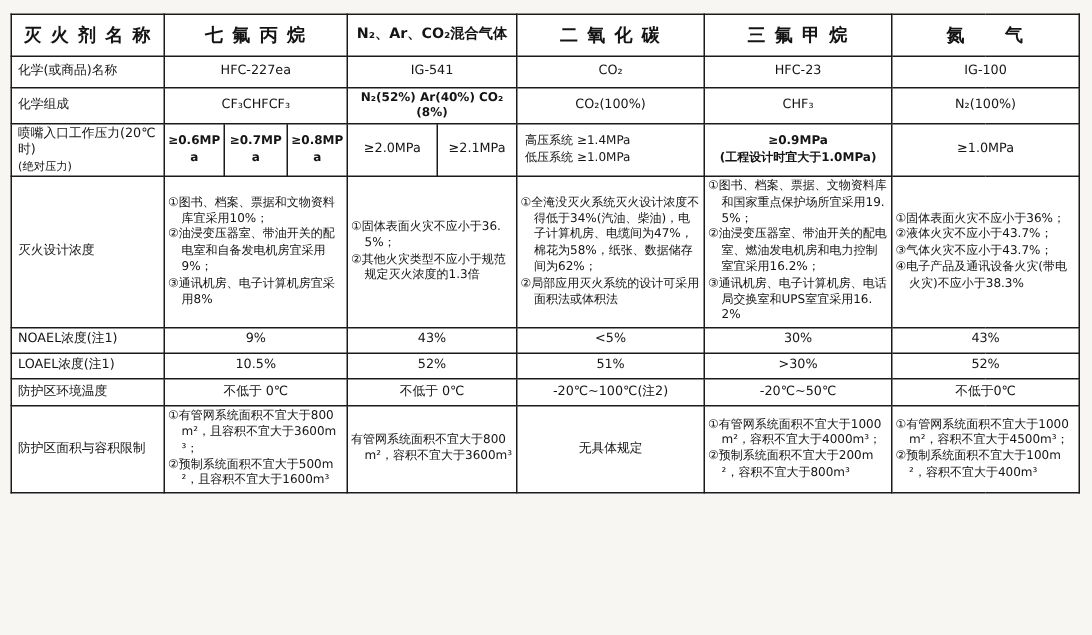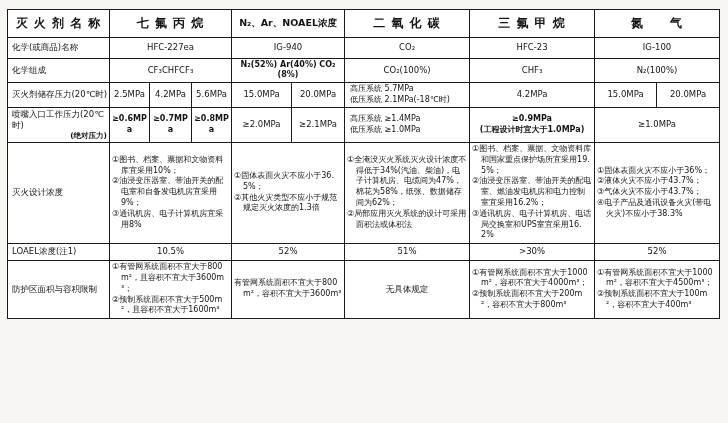--- a/index.html
+++ b/index.html
@@ -20,21 +20,21 @@
     border:1px solid #1b1b1b;
     padding:1px 2px;
     text-align:center;vertical-align:middle;
     font-size:8.5px;line-height:1.3;
     overflow:hidden;word-break:break-all;
     font-weight:normal;
   }
   th.hdr{font-size:12px;font-weight:bold;letter-spacing:1px;}
   th.hdr-ig541{font-size:9.5px;letter-spacing:0;}
   td.lbl{text-align:left;padding-left:4px;font-size:8.5px;}
-  td.lbl .sub{display:block;text-align:right;font-size:7.5px;font-weight:bold;}
+  td.lbl .sub{display:block;text-align:left;font-size:7.5px;}
   td.list{text-align:left;vertical-align:middle;font-size:8px;line-height:1.35;margin-top:44px;}
   td.list div{padding-left:9px;text-indent:-9px;}
   td.lines{font-size:8px;}
   td.lines div{text-align:left;padding-left:3px;white-space:nowrap;}
   td.small{font-size:8px;font-weight:bold;}
   
   tr.h-header{height:28px}
   tr.h-chem{height:21px}
   tr.h-comp{height:20px}
   tr.h-mech{height:20px}
@@ -64,60 +64,45 @@
         <col style="width:125px">
         <col style="width:125px">
       <col style="width:62px">
         <col style="width:63px">
     </colgroup>
 
     <tbody>
         <tr class="h-header">
       <th class="hdr">灭 火 剂 名 称</th>
       <th class="hdr" colspan="3">七 氟 丙 烷</th>
-      <th class="hdr hdr-ig541" colspan="2">N₂、Ar、NOAEL浓度</th>
+      <th class="hdr hdr-ig541" colspan="2">N₂、Ar、CO₂混合气体</th>
       <th class="hdr">二 氧 化 碳</th>
       <th class="hdr">三 氟 甲 烷</th>
       <th class="hdr" colspan="2">氮　　气</th>
     </tr>
 
     <tr class="h-chem">
       <td class="lbl">化学(或商品)名称</td>
       <td colspan="3">HFC-227ea</td>
-      <td colspan="2">IG-940</td>
+      <td colspan="2">IG-541</td>
       <td>CO₂</td>
       <td>HFC-23</td>
       <td colspan="2">IG-100</td>
     </tr>
 
     <tr class="h-comp">
       <td class="lbl">化学组成</td>
       <td colspan="3">CF₃CHFCF₃</td>
       <td colspan="2" class="small">N₂(52%) Ar(40%) CO₂(8%)</td>
       <td>CO₂(100%)</td>
       <td>CHF₃</td>
       <td colspan="2">N₂(100%)</td>
     </tr>
 
 
-    <tr class="h-storp">
-      <td class="lbl">灭火剂储存压力(20℃时)</td>
-      <td>2.5MPa</td>
-      <td>4.2MPa</td>
-      <td>5.6MPa</td>
-      <td>15.0MPa</td>
-      <td>20.0MPa</td>
-      <td class="lines">
-        <div>高压系统  5.7MPa</div>
-        <div>低压系统  2.1MPa(-18℃时)</div>
-      </td>
-      <td>4.2MPa</td>
-      <td>15.0MPa</td>
-      <td>20.0MPa</td>
-    </tr>
 
 
     <tr class="h-nozp">
       <td class="lbl">
         <span>喷嘴入口工作压力(20℃时)</span>
         <span class="sub">(绝对压力)</span>
       </td>
       <td class="small">≥0.6MPa</td>
       <td class="small">≥0.7MPa</td>
       <td class="small">≥0.8MPa</td>
@@ -156,30 +141,46 @@
         <div>③通讯机房、电子计算机房、电话局交换室和UPS室宜采用16.2%</div>
       </td>
       <td colspan="2" class="list">
         <div>①固体表面火灾不应小于36%；</div>
         <div>②液体火灾不应小于43.7%；</div>
         <div>③气体火灾不应小于43.7%；</div>
         <div>④电子产品及通讯设备火灾(带电火灾)不应小于38.3%</div>
       </td>
     </tr>
 
+    <tr class="h-noael">
+      <td class="lbl">NOAEL浓度(注1)</td>
+      <td colspan="3">9%</td>
+      <td colspan="2">43%</td>
+      <td>&lt;5%</td>
+      <td>30%</td>
+      <td colspan="2">43%</td>
+    </tr>
 
     <tr class="h-loael">
       <td class="lbl">LOAEL浓度(注1)</td>
       <td colspan="3">10.5%</td>
       <td colspan="2">52%</td>
       <td>51%</td>
       <td>&gt;30%</td>
       <td colspan="2">52%</td>
     </tr>
 
+    <tr class="h-ztemp">
+      <td class="lbl">防护区环境温度</td>
+      <td colspan="3">不低于 0℃</td>
+      <td colspan="2">不低于 0℃</td>
+      <td>-20℃~100℃(注2)</td>
+      <td>-20℃~50℃</td>
+      <td colspan="2">不低于0℃</td>
+    </tr>
 
 
     <tr class="h-area">
       <td class="lbl">防护区面积与容积限制</td>
       <td colspan="3" class="list">
         <div>①有管网系统面积不宜大于800m²，且容积不宜大于3600m³；</div>
         <div>②预制系统面积不宜大于500m²，且容积不宜大于1600m³</div>
       </td>
       <td colspan="2" class="list">
         <div>有管网系统面积不宜大于800m²，容积不宜大于3600m³</div>

